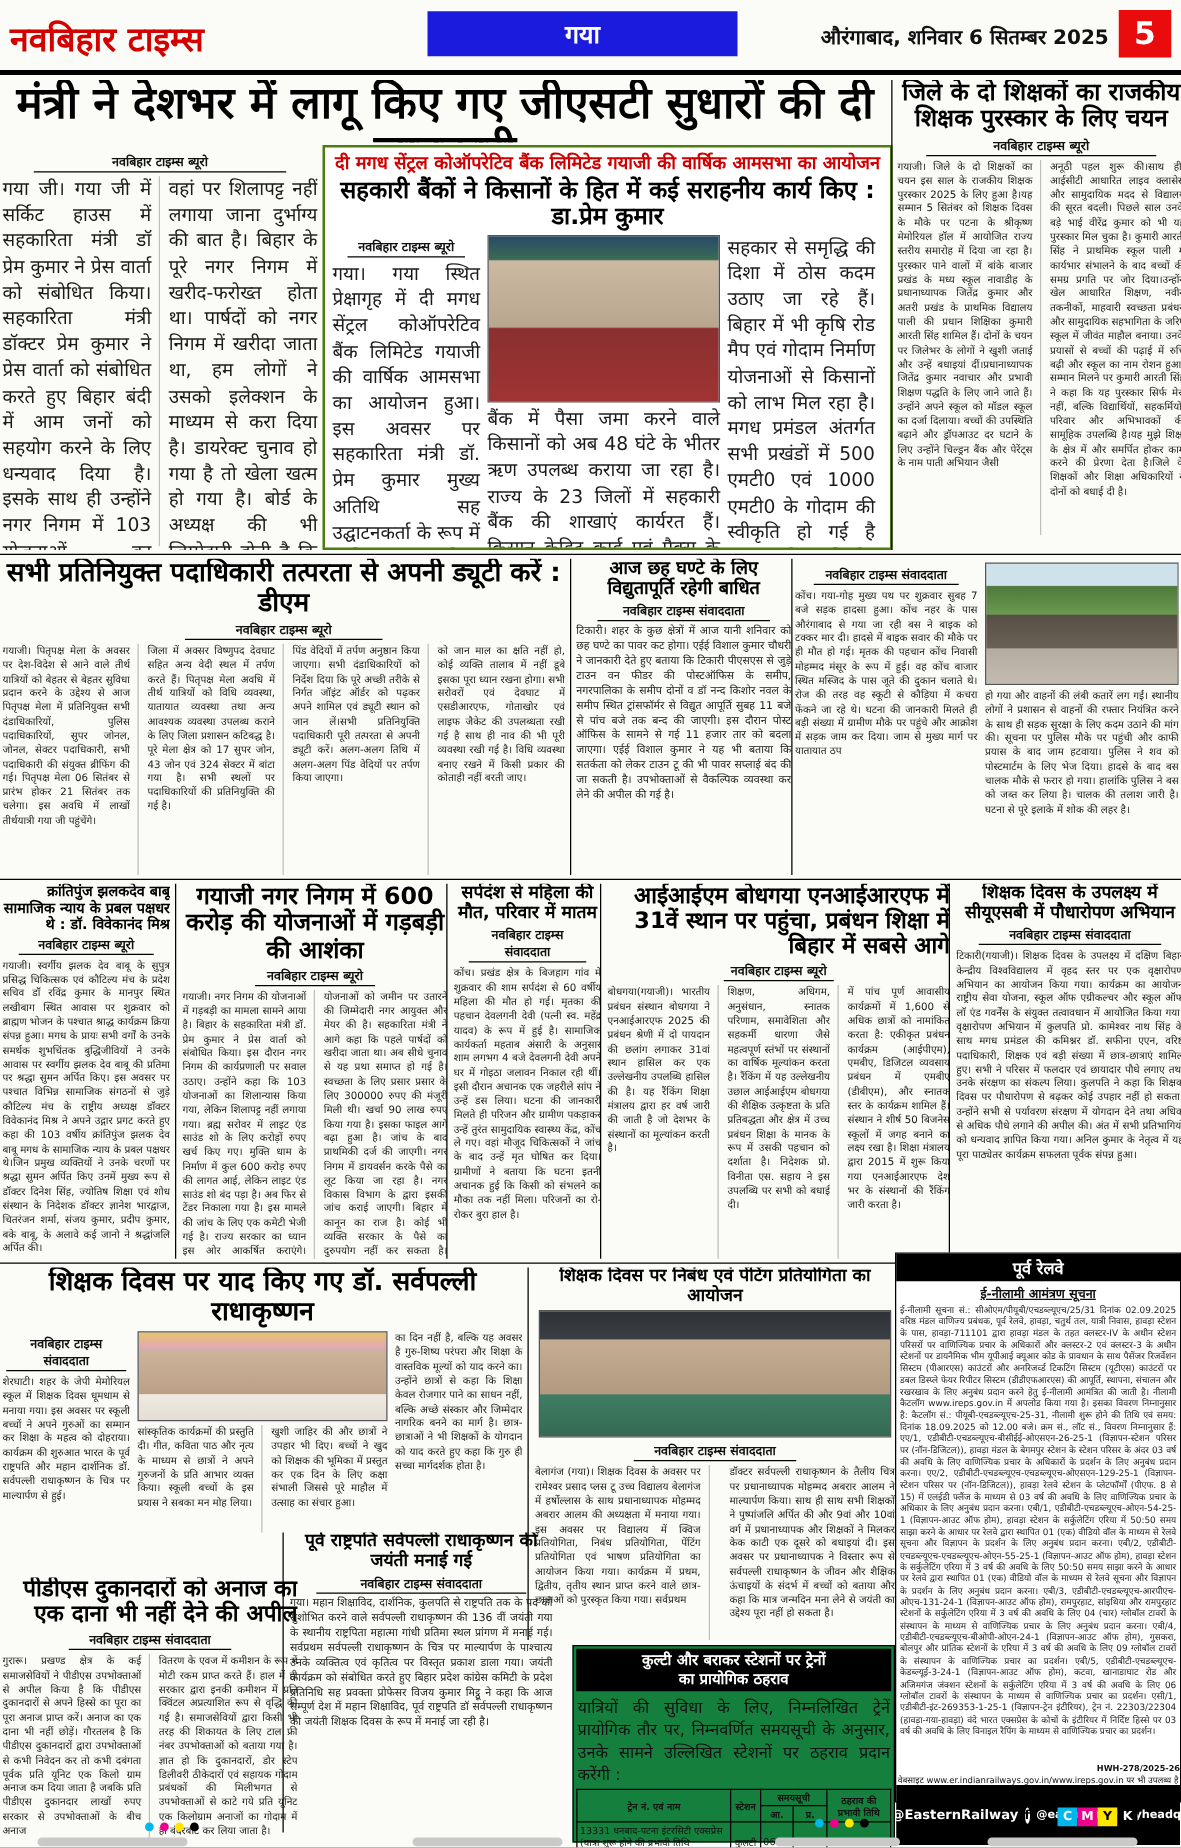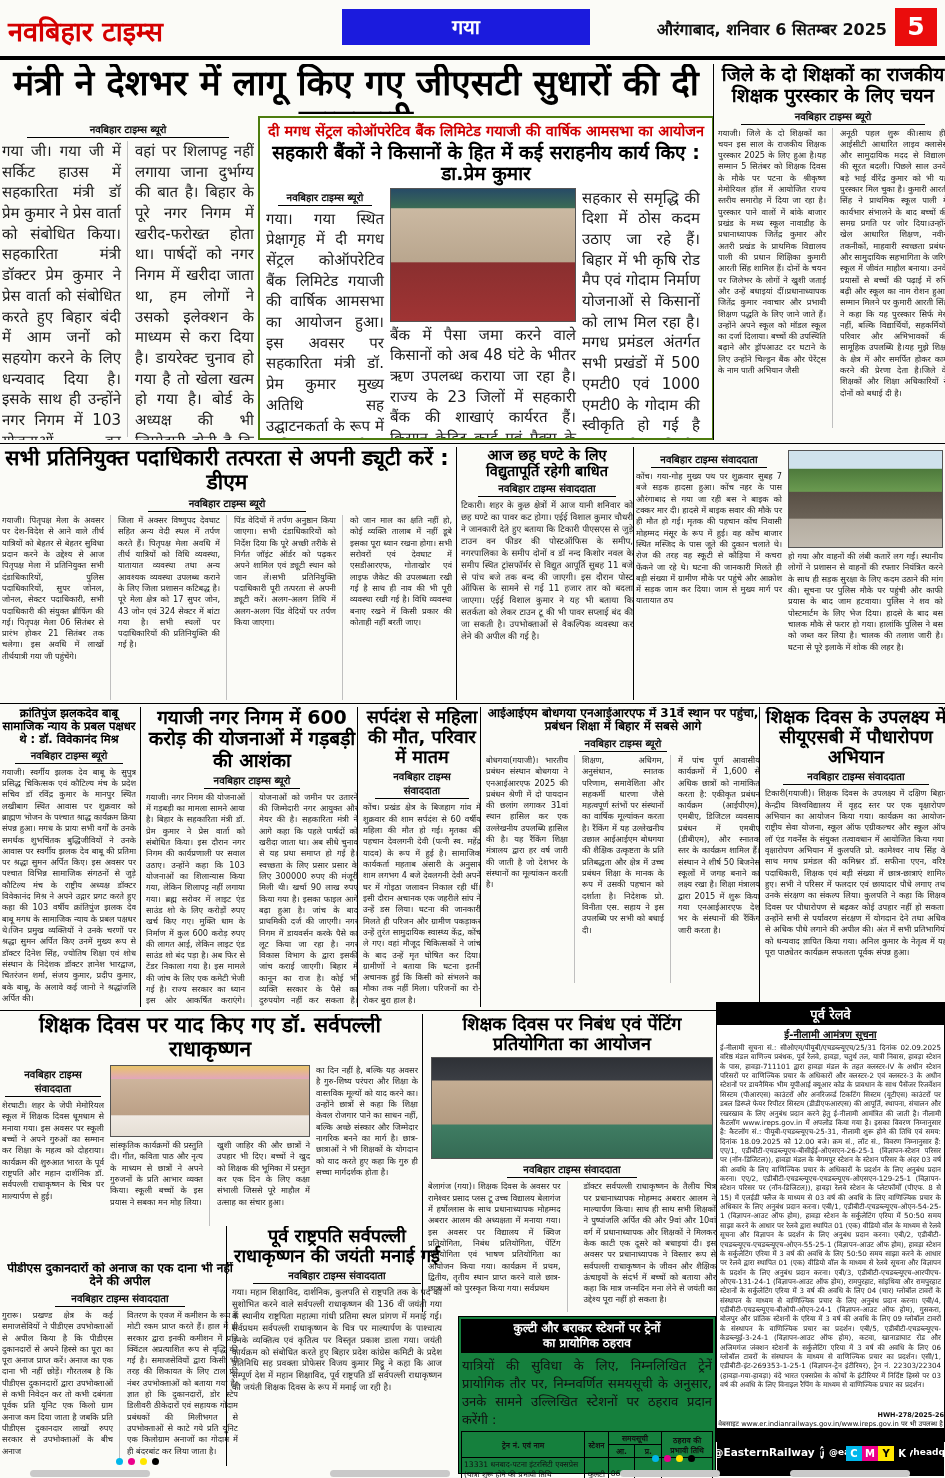--- a/index.html
+++ b/index.html
@@ -28,24 +28,24 @@
   
   .photo{position:relative;border:1px solid #555;}
   .ph-bank{background:linear-gradient(180deg,#274b66 0%,#3a6a55 14%,#cbb9a2 15%,#b9a68e 55%,#8a2f2f 56%,#a03434 100%);}
   .ph-road{background:linear-gradient(180deg,#cfe2ec 0%,#cfe2ec 18%,#4e7a3c 19%,#6a9a50 42%,#584f44 43%,#6b6257 70%,#b4aca0 71%,#c2bbb0 100%);}
   .ph-cake{background:linear-gradient(180deg,#e8c46a 0%,#e2a7b9 18%,#cdb49c 19%,#bba086 70%,#efe9e2 71%,#e5ded4 100%);}
   .ph-port{background:linear-gradient(180deg,#2e3136 0%,#3b3e44 22%,#c4ad93 23%,#b29a80 66%,#3f7d63 67%,#356a54 100%);}
   
   .hl-36{font-size:35px;}
   .hl-21{font-size:21px;}
   .hl-19{font-size:19px;}
-  .hl-18{font-size:12px;}
-  .hl-16{font-size:18px;}
+  .hl-18{font-size:18px;text-align:right;}
+  .hl-16{font-size:14px;}
   .hl-15{font-size:14.5px;}
-  .hl-12{font-size:11.5px;}
+  .hl-12{font-size:11.5px;text-align:right;}
   .f8{font-size:8.2px;}
   .f85{font-size:8.6px;}
   .f7{font-size:7.1px;line-height:1.32;}
   
   #rail{border:1.5px solid #000;background:#fff;}
   #rail .band{background:#000;color:#fff;text-align:center;font-weight:bold;font-size:13px;padding:2px 0;}
   #rail .sub{text-align:center;font-weight:bold;font-size:10px;text-decoration:underline;margin:2px 0;}
   #rail .ref{text-align:right;font-size:6.5px;font-weight:bold;}
   #rail .web{font-size:6.8px;text-align:center;}
   #railsocial{background:#000;color:#fff;font-size:10.5px;font-weight:bold;display:flex;align-items:center;

